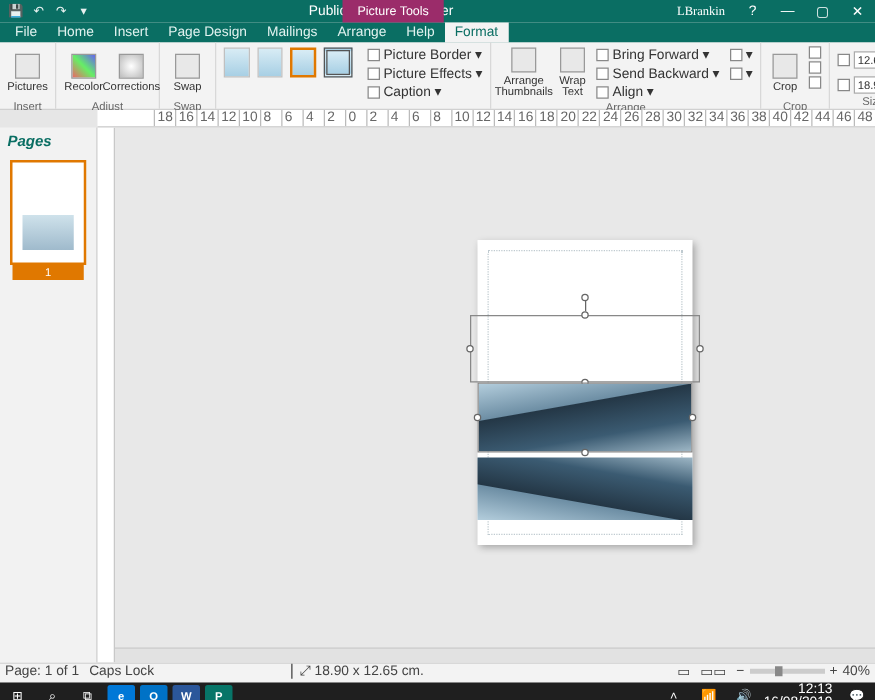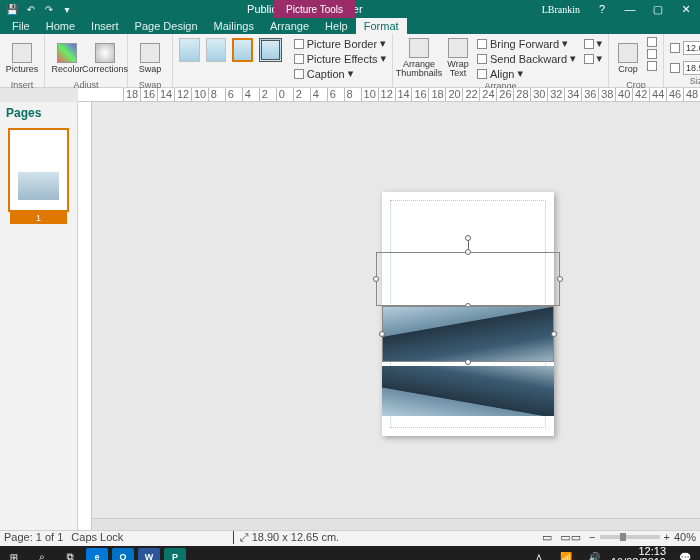--- a/index.html
+++ b/index.html
@@ -35,21 +35,21 @@
 .spin { width: 44px; height: 14px; border: 1px solid #aaa; background: #fff; font-size: 9px; padding-left: 2px; display: flex; align-items: center; }
 
 
 .ruler-h { height: 14px; background: #fff; border-bottom: 1px solid #c8c8c8; margin-left: 78px; position: relative; overflow: hidden; }
 .ruler-h .ticks { position: absolute; left: 0; right: 0; top: 0; bottom: 0; display: flex; font-size: 7px; color: #666; margin-left: 45px; }
 .ruler-h .ticks span { flex: 1; border-left: 1px solid #bbb; padding-left: 2px; }
 
 
 .main { display: flex; height: 428px; background: #e8e8e8; }
 .pages-panel { width: 78px; background: #f2f2f2; border-right: 1px solid #d0d0d0; display: flex; flex-direction: column; }
-.pages-header { font-size: 12px; font-weight: 600; color: #0a6e63; padding: 4px 6px; }
+.pages-header { font-size: 12px; font-weight: 600; color: #0a6e63; padding: 4px 6px; font-style: italic; }
 .page-thumb { margin: 4px 8px; border: 2px solid #e07800; background: #fff; height: 84px; display: flex; align-items: flex-end; justify-content: center; position: relative; }
 .page-thumb::after { content:""; position:absolute; bottom:10px; left:8px; right:8px; height:28px; background: linear-gradient(180deg,#cfe2eb,#9fbacc); }
 .page-num { position: absolute; bottom: -14px; left: 0; right: 0; text-align: center; font-size: 9px; background:#e07800; color:#fff; padding:1px 0;}
 
 .canvas-area { flex: 1; position: relative; overflow: auto; }
 .ruler-v { position: absolute; left: 0; top: 0; bottom: 0; width: 14px; background: #fff; border-right: 1px solid #c8c8c8; }
 .canvas { position: absolute; left: 14px; right: 0; top: 0; bottom: 0; background: #e8e8e8; }
 .page { position: absolute; left: 290px; top: 90px; width: 172px; height: 244px; background: #fff; box-shadow: 2px 2px 6px rgba(0,0,0,.3); }
 .page-margin { position: absolute; inset: 8px; border: 1px dotted #bfcad0; }
 .textbox { position: absolute; left: -6px; top: 60px; right: -6px; height: 54px; border: 1px solid #888; }

